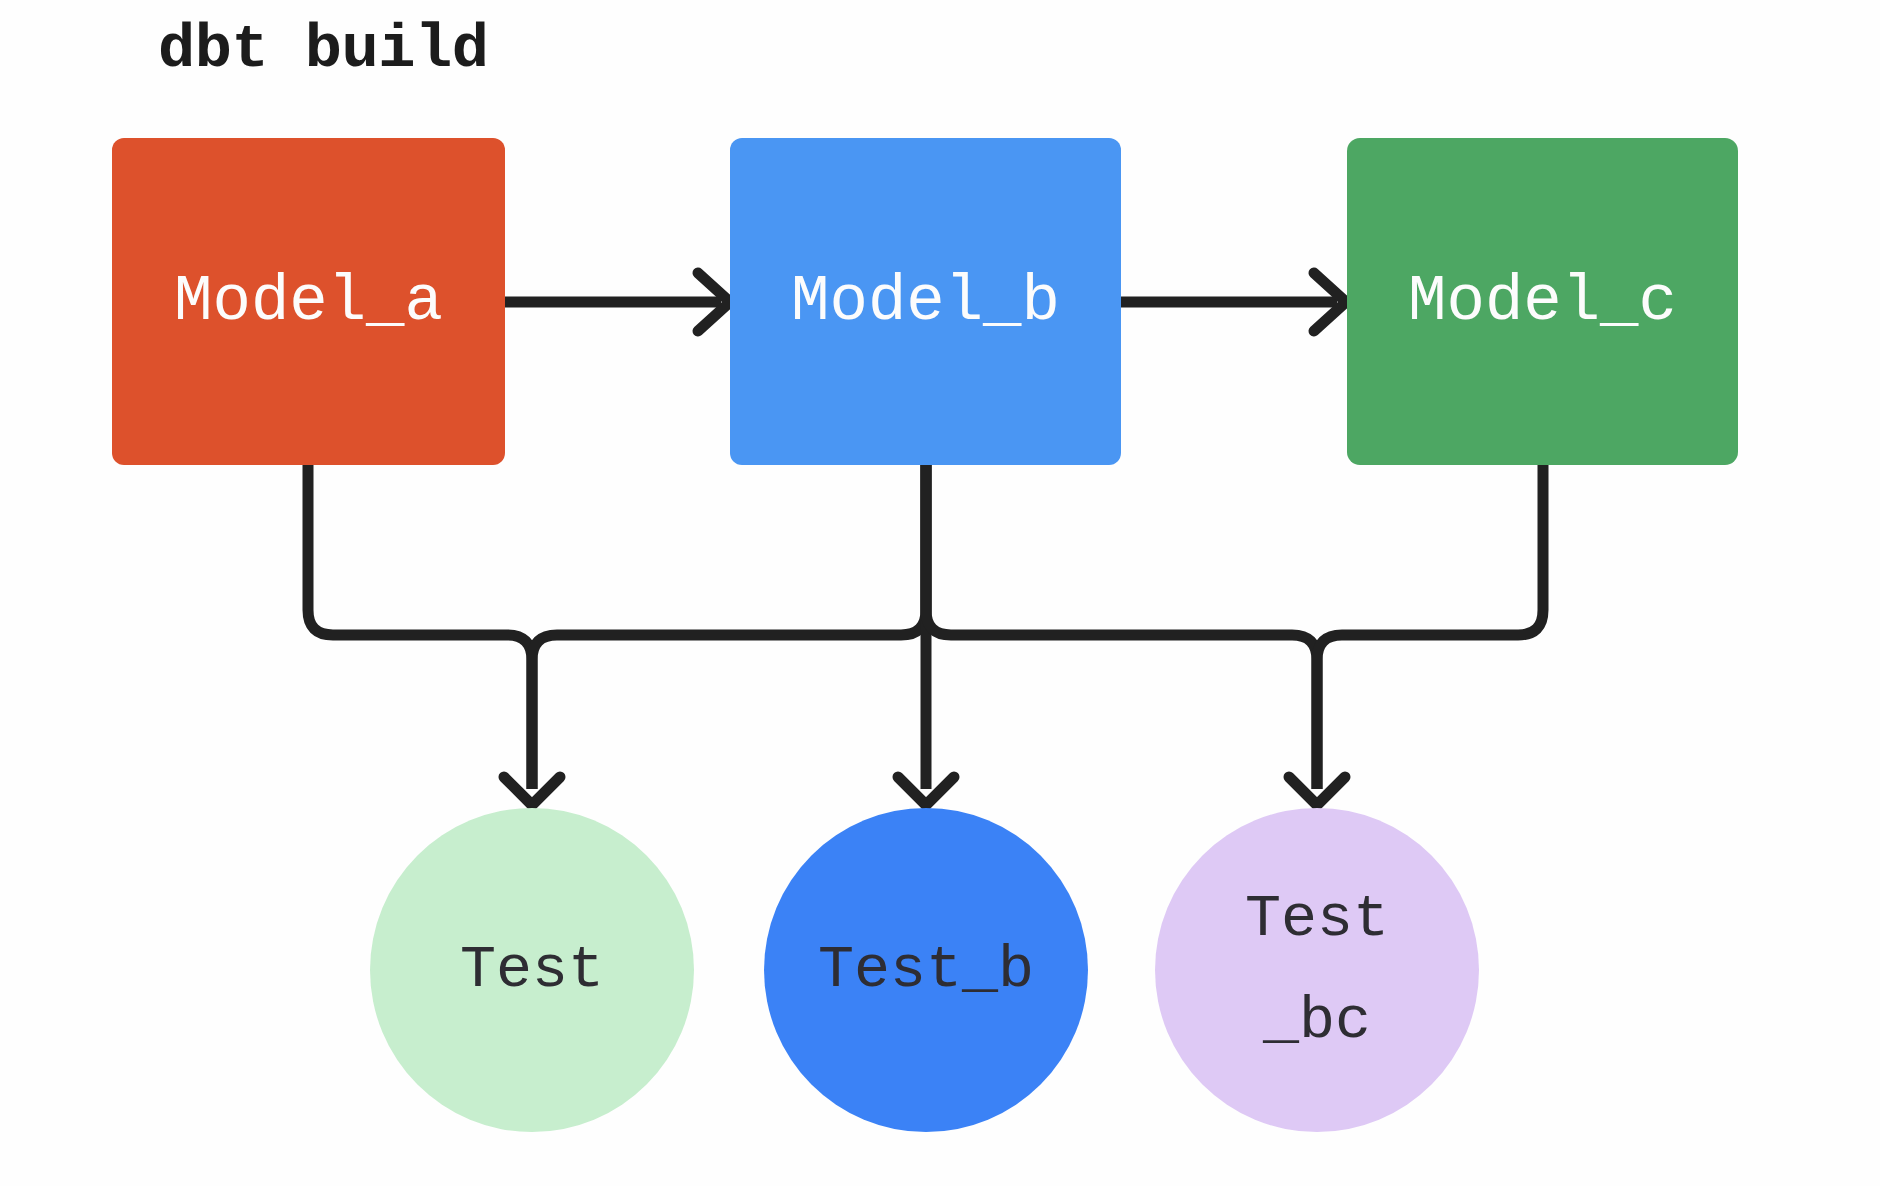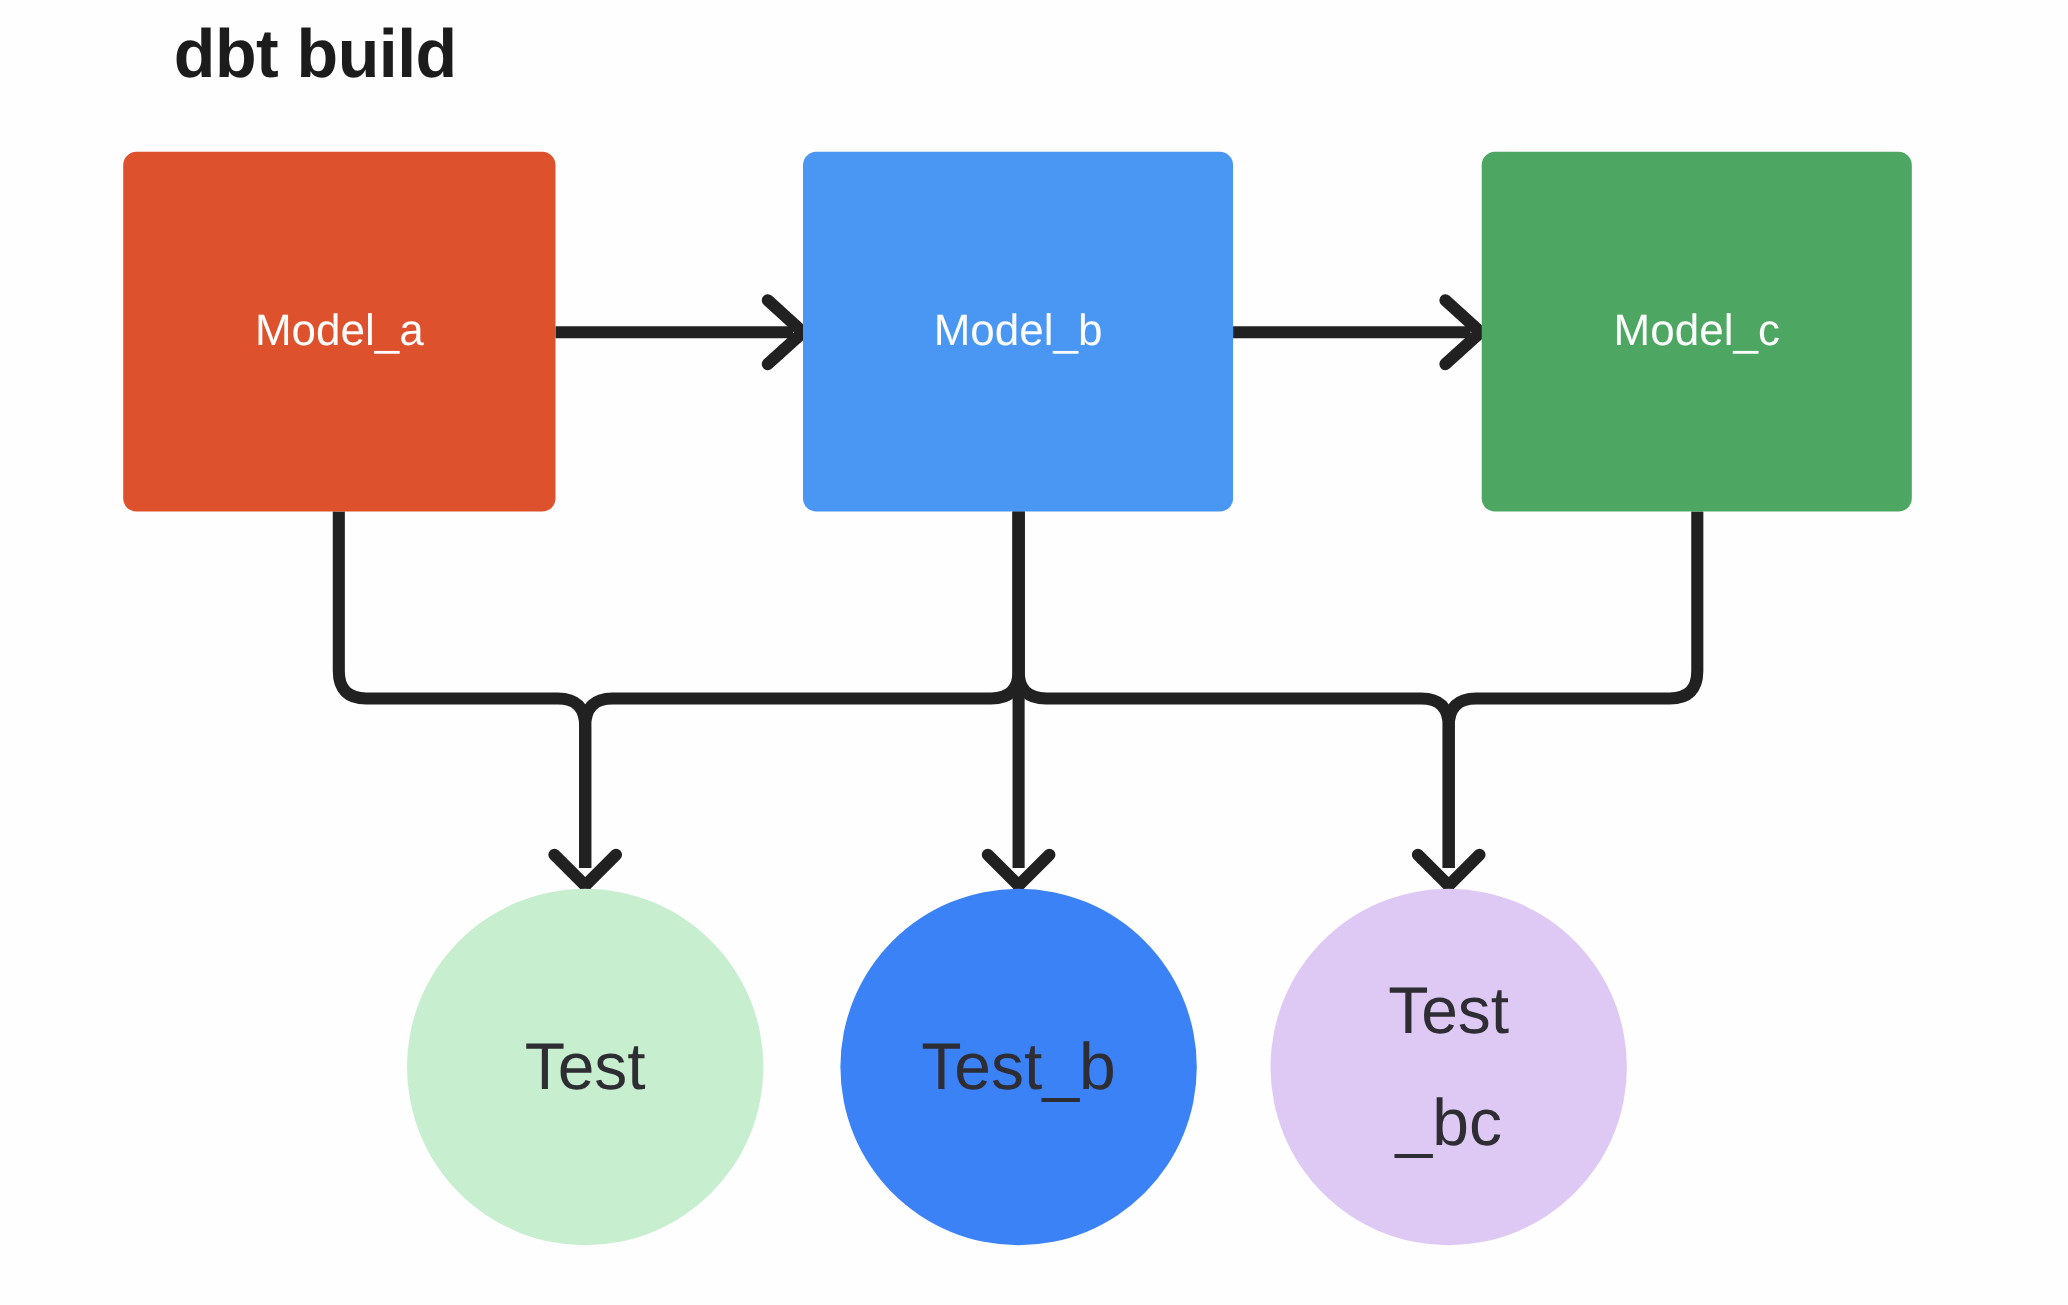--- a/index.html
+++ b/index.html
@@ -7,20 +7,21 @@
     padding: 0;
     background: #ffffff;
     font-family: "Liberation Sans", sans-serif;
   }
   .canvas {
     position: relative;
     width: 1880px;
     height: 1186px;
     background: #fefefe;
     overflow: hidden;
+    font-family: Liberation Mono, monospace;
   }
   .diagram-title {
     position: absolute;
     left: 158px;
     top: 14px;
     font-size: 62px;
     font-weight: 600;
     letter-spacing: -0.5px;
     color: #1c1c1c;
     white-space: nowrap;
@@ -36,21 +37,21 @@
     position: absolute;
     top: 138px;
     height: 327px;
     border-radius: 12px;
     display: flex;
     align-items: center;
     justify-content: center;
   }
   .model-node .node-label {
     color: #fcfcfc;
-    font-size: 40px;
+    font-size: 64px;
     font-weight: 400;
     letter-spacing: 0;
     white-space: nowrap;
   }
   .model-a { left: 112px; width: 393px; }
   .model-b { left: 730px; width: 391px; }
   .model-c { left: 1347px; width: 391px; }
   .test-node {
     position: absolute;
     top: 808px;
@@ -108,21 +109,21 @@
   </svg>
 
   <div class="model-node model-a" style="background-color: rgb(221, 81, 44);">
     <span class="node-label">Model_a</span>
   </div>
 
   <div class="model-node model-b" style="background-color: rgb(74, 150, 243); text-align: center;">
     <span class="node-label">Model_b</span>
   </div>
 
-  <div class="model-node model-c" style="background-color: rgb(77, 167, 99);">
+  <div class="model-node model-c" style="background-color: rgb(77, 167, 99); border-radius: 13px;">
     <span class="node-label">Model_c</span>
   </div>
 
   <div class="test-node test-ab" style="background-color: rgb(199, 238, 206);">
     <div class="test-line">Test</div>
   </div>
 
   <div class="test-node test-b" style="background-color: #3b82f6;">
     <div class="test-line">Test_b</div>
     <div class="test-line"></div>

